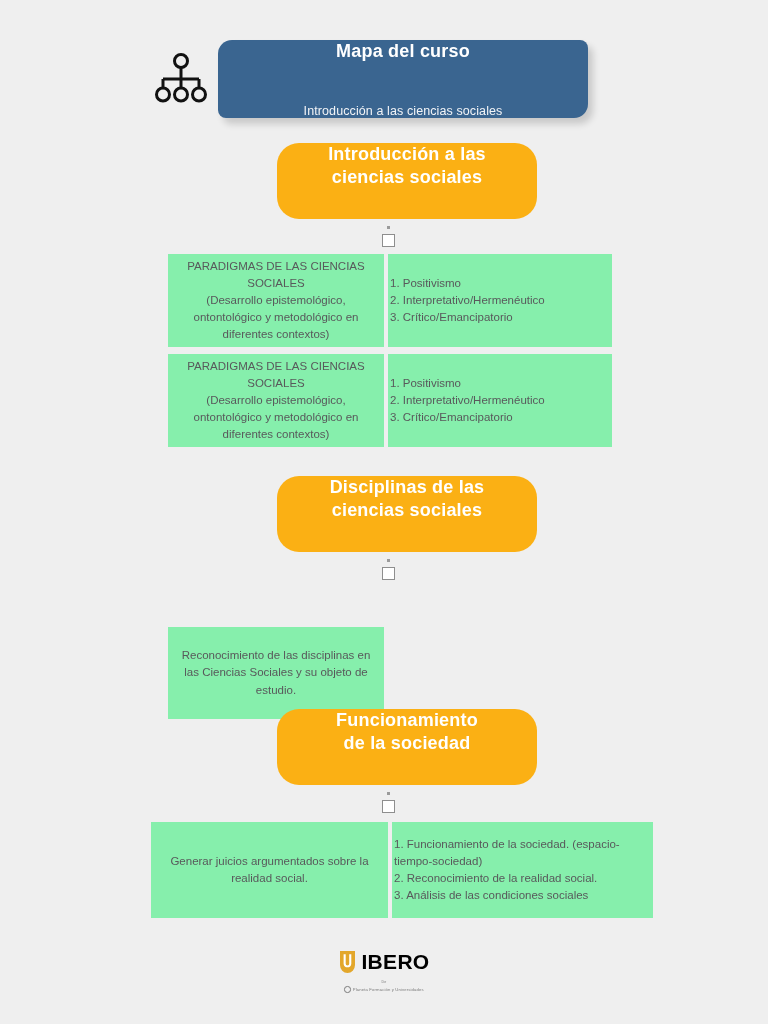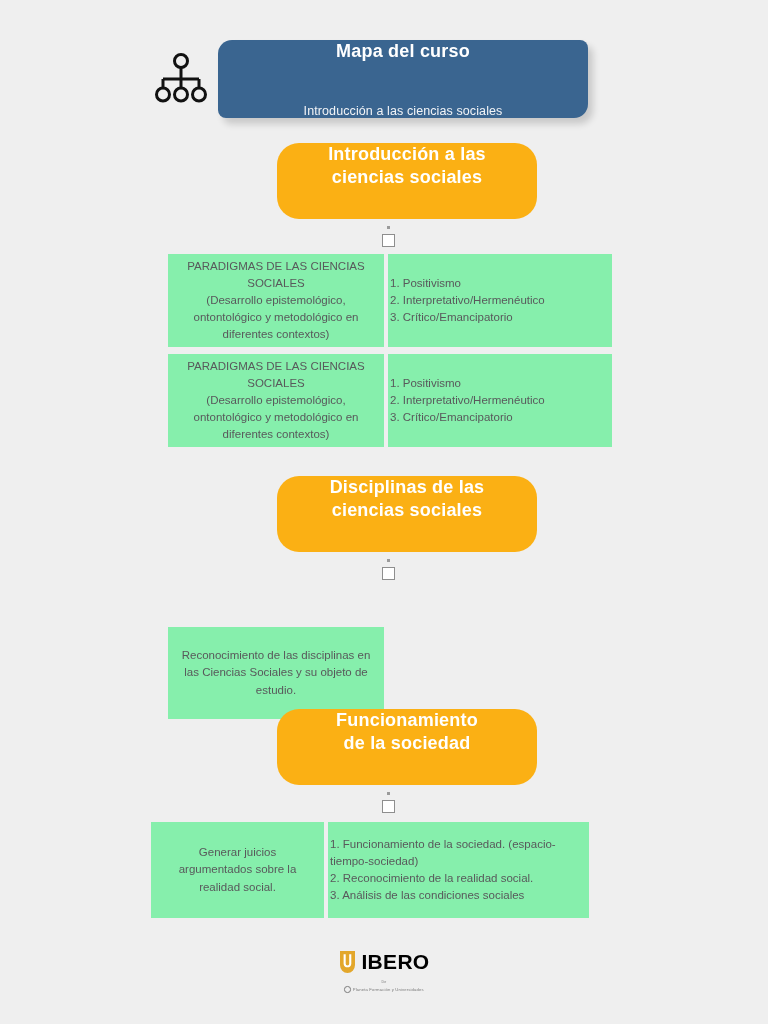--- a/index.html
+++ b/index.html
@@ -258,21 +258,21 @@
   <span class="pill-label">Funcionamiento
 de la sociedad</span>
 </div>
 
 <div class="connector" style="top:792px">
   <span class="dot"></span>
   <span class="sq"></span>
 </div>
 
 <div class="tbl" style="left:151px; top:822px;">
-  <div class="cell center" style="width:173px; height:96px;">
+  <div class="cell center" style="width:237px; height:96px;">
     <span class="cell-text">Generar juicios argumentados sobre la realidad social.</span>
   </div>
   <div class="cell left" style="width:261px; height:96px;justify-content:center;">
     <span class="cell-text">1. Funcionamiento de la sociedad. (espacio-tiempo-sociedad)
 2. Reconocimiento de la realidad social.
 3. Análisis de las condiciones sociales</span>
   </div>
 </div>
 
 <div class="footer">

